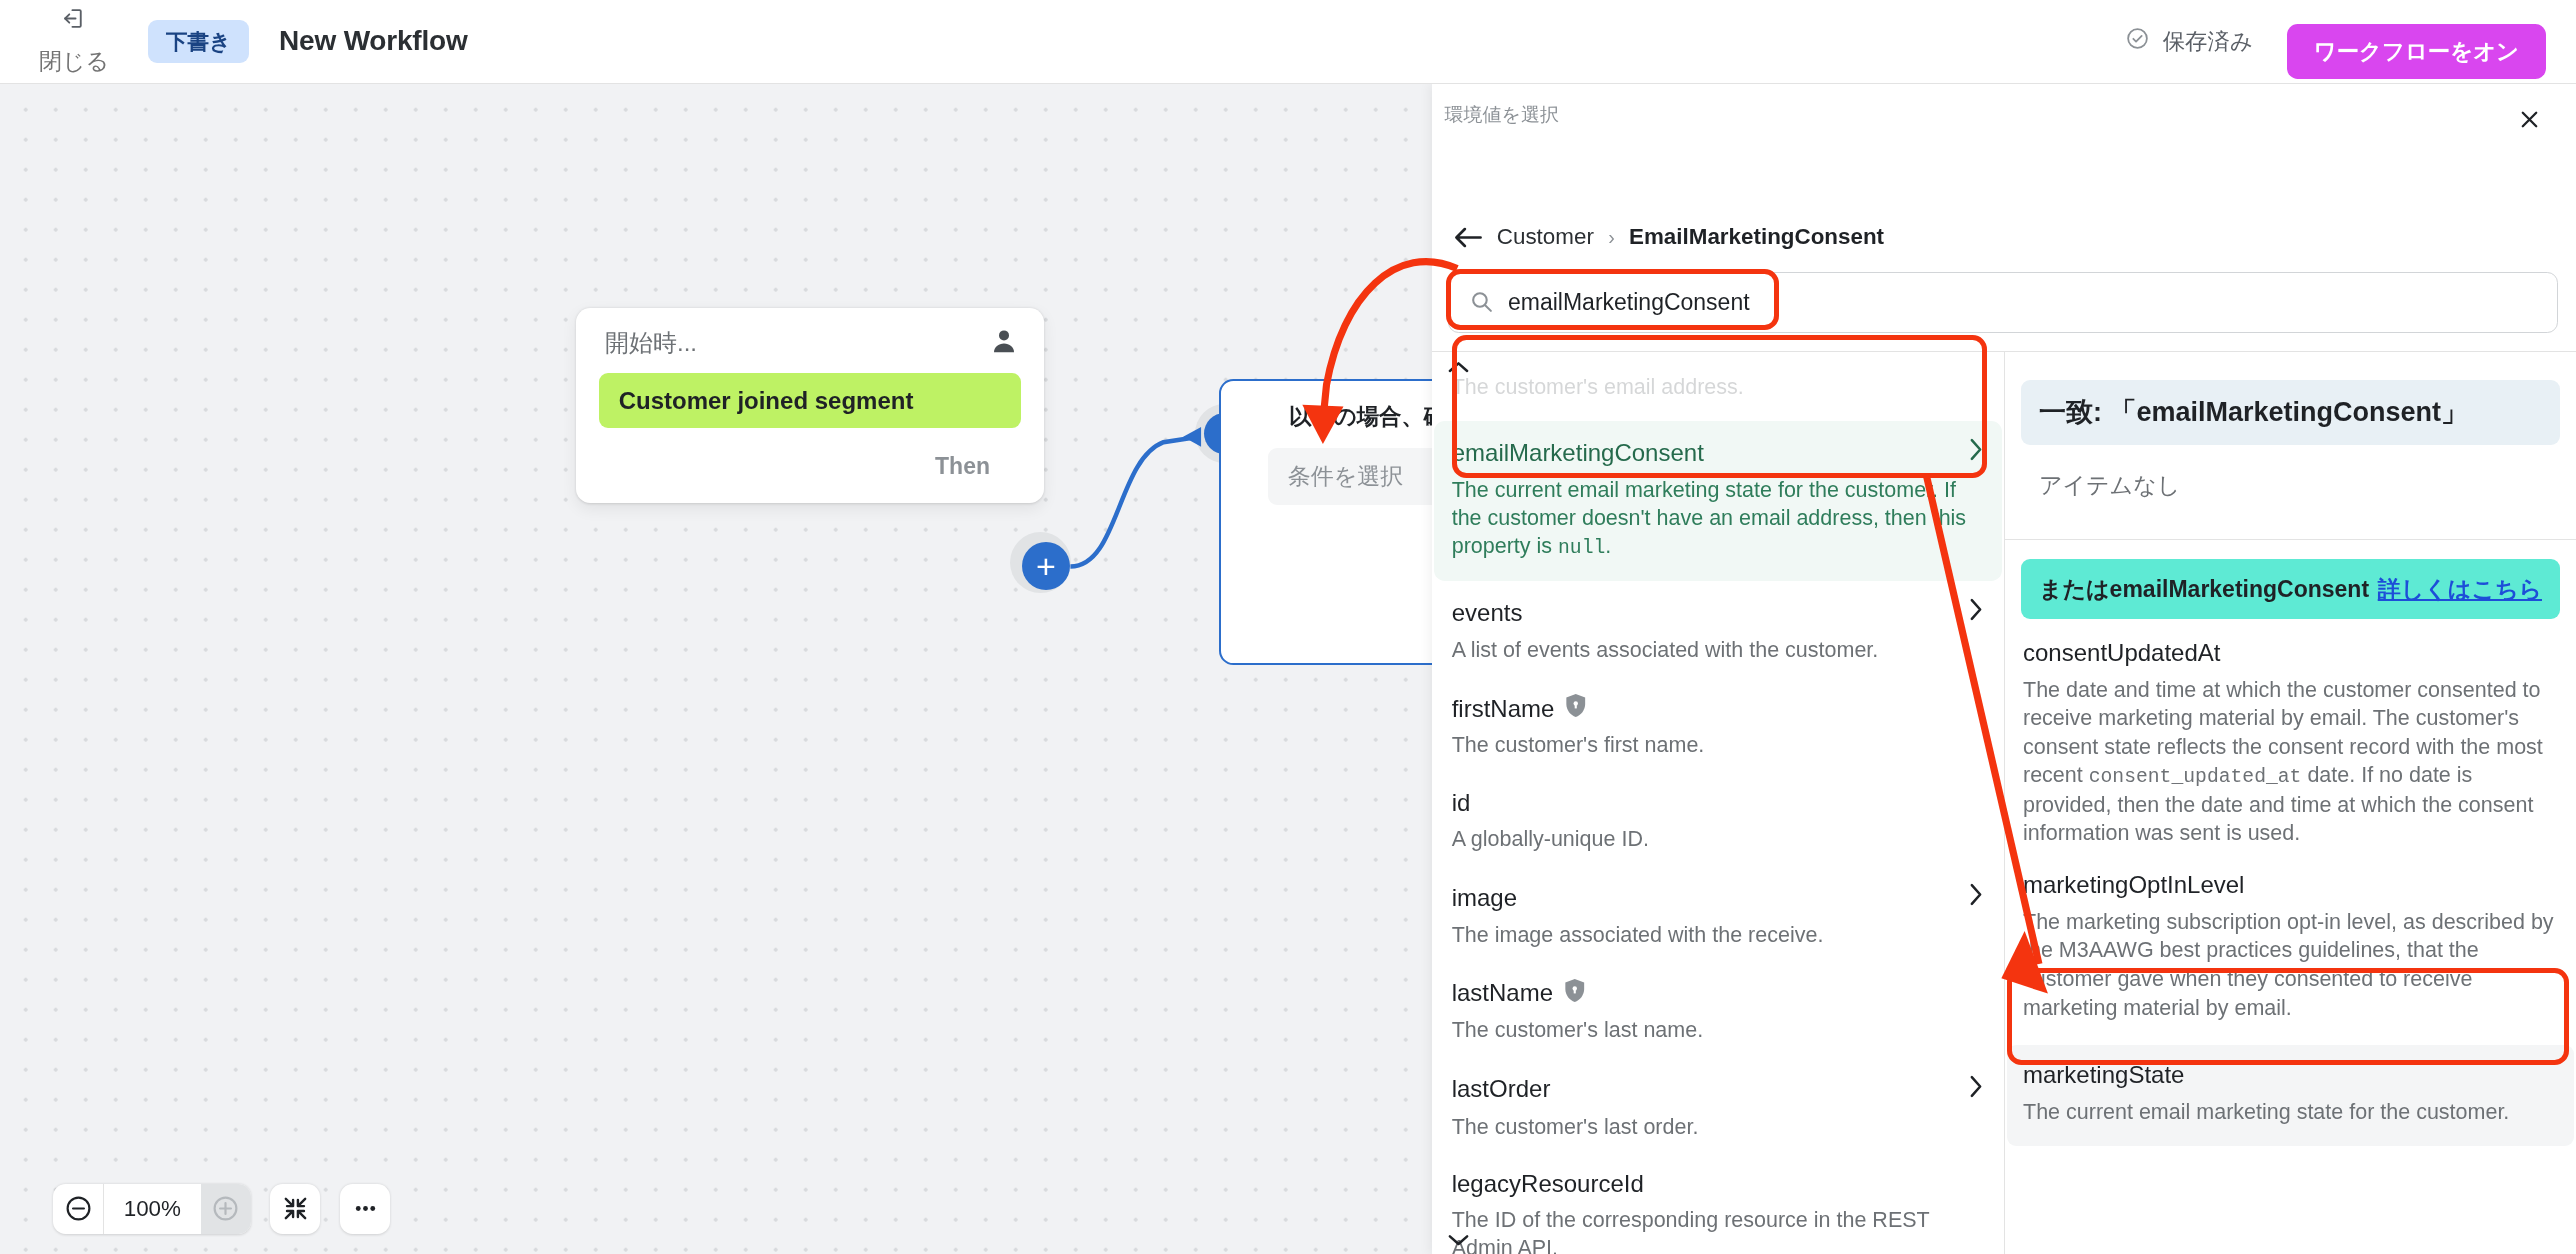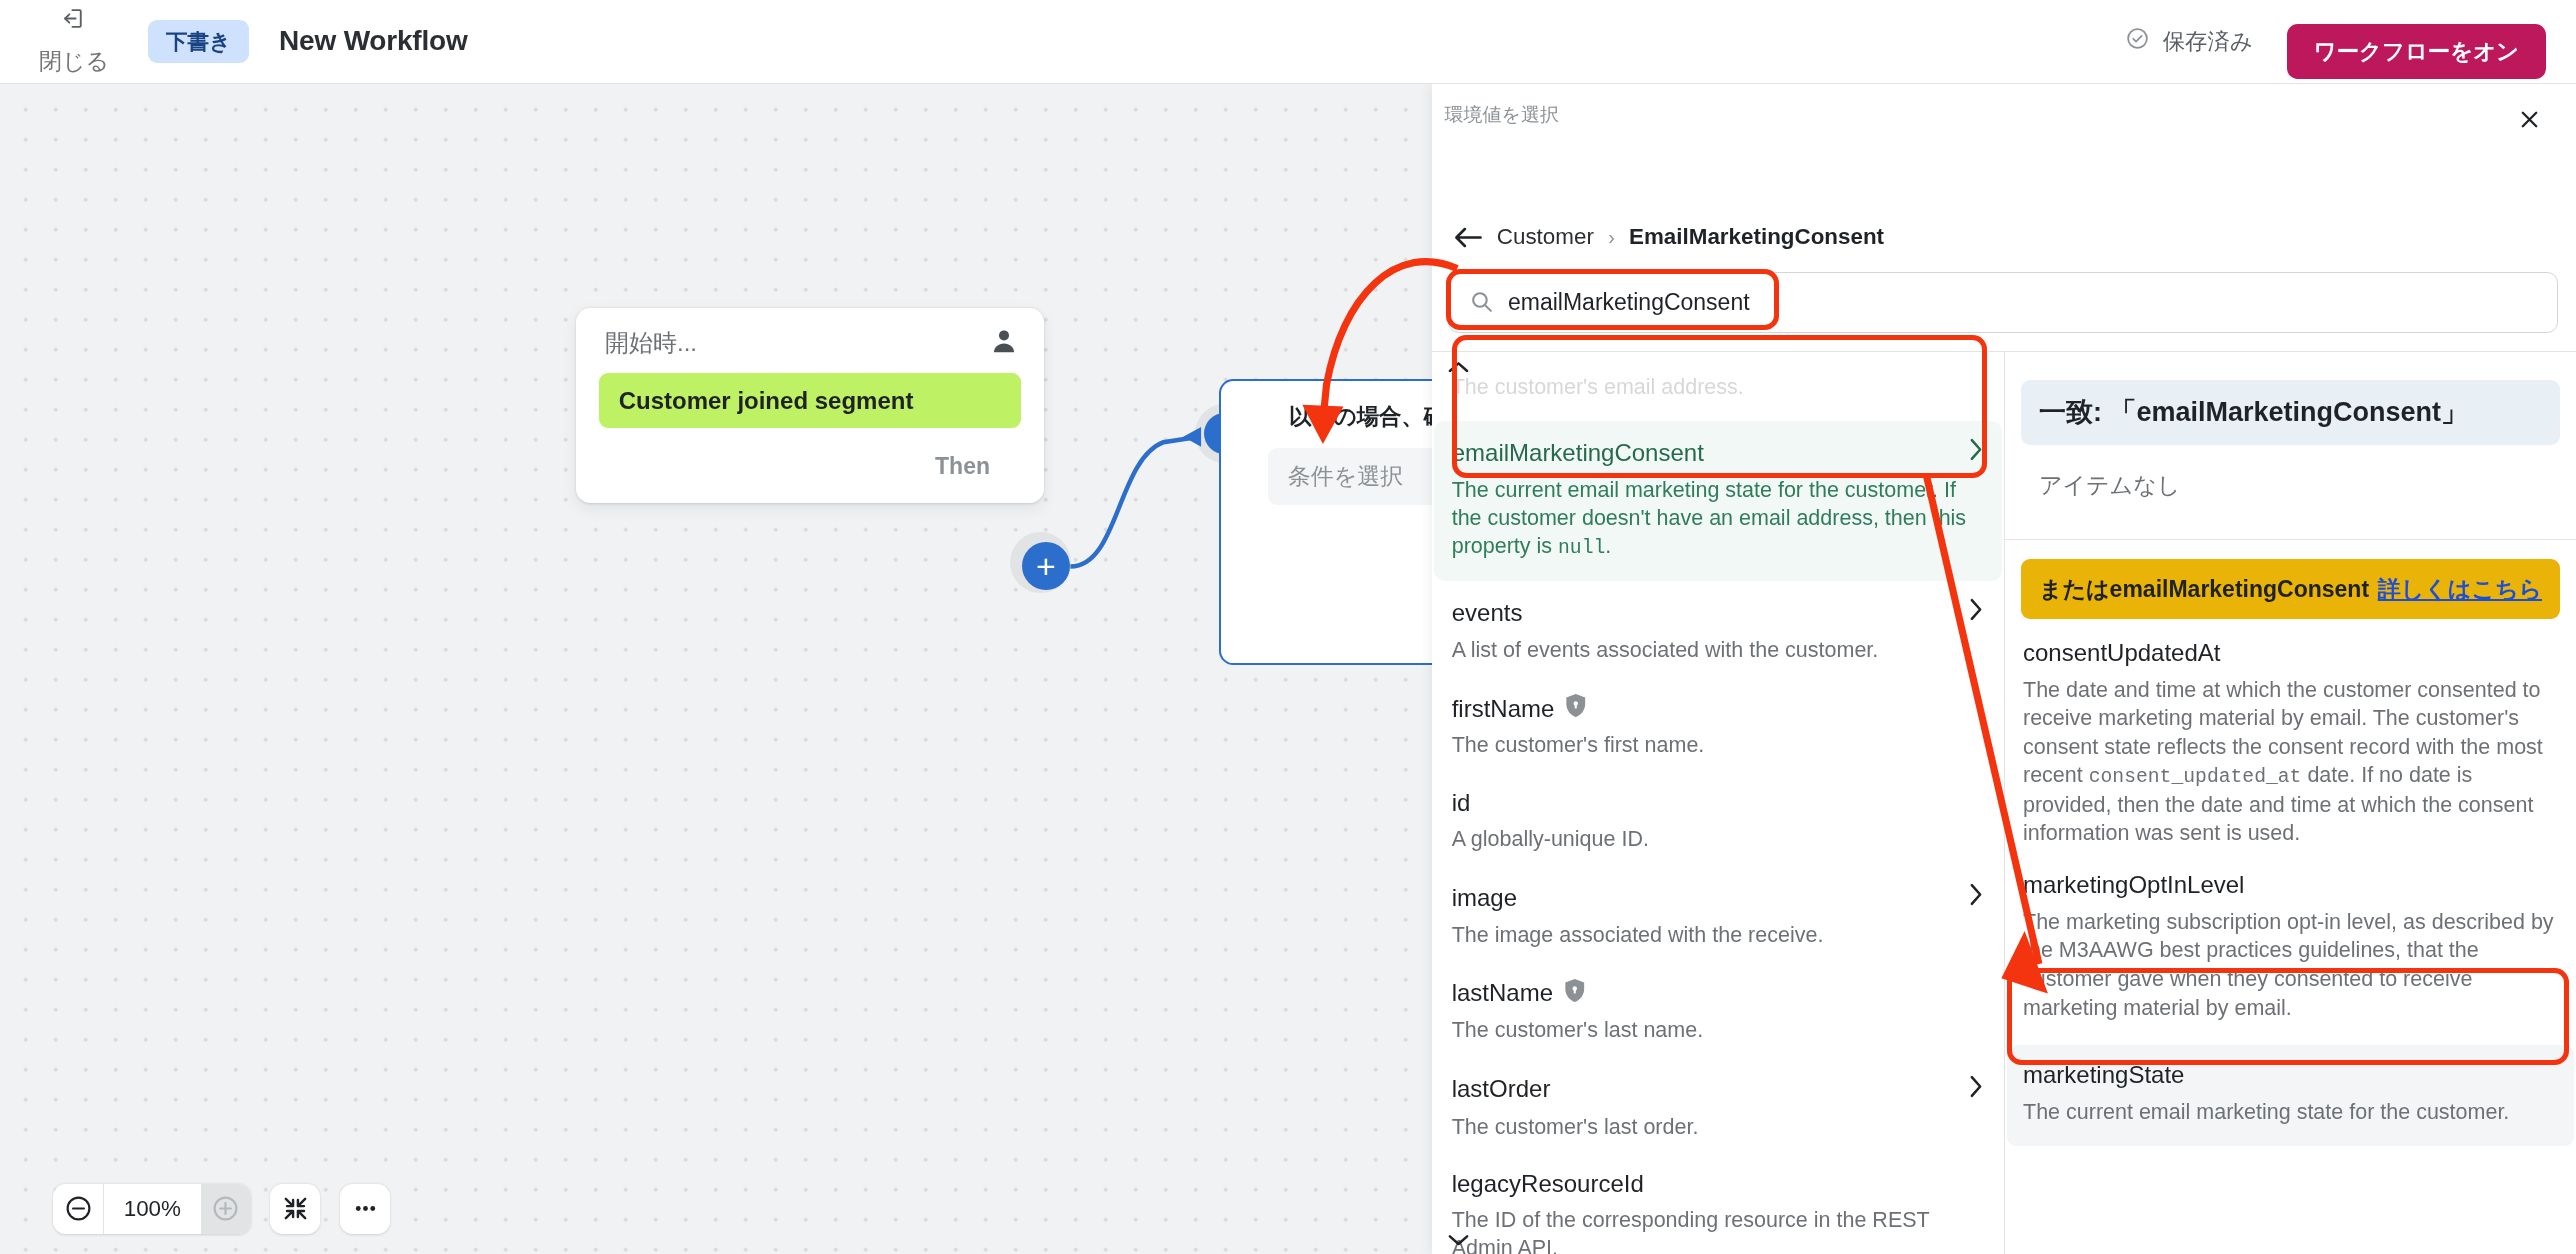--- a/index.html
+++ b/index.html
@@ -43,21 +43,21 @@
   }
   .tb-right {
     margin-left: auto; display: flex; align-items: center;
     padding-right: 30px; gap: 34px;
   }
   .saved {
     display: flex; align-items: center; gap: 12.5px;
     color: #5a5f66; font-size: 22.4px;
   }
   .turn-on {
-    background: #be185d; color: #ffffff;
+    background: #d946ef; color: #ffffff;
     font-size: 22.4px; font-weight: 700;
     padding: 11.6px 27px; border-radius: 10.7px;
     border: none; cursor: pointer; white-space: nowrap; margin-top: 20px;
   }
 
   
   .canvas {
     position: absolute; top: 84px; left: 0;
     width: 1432px; height: 1171px;
     background-color: #f1f2f4;
@@ -255,21 +255,21 @@
     padding: 14.3px 18px;
     font-size: 27px; font-weight: 700; color: #1f2226;
   }
   .no-items {
     margin: 25px 0 0 34px;
     font-size: 23px; color: #6d7175;
   }
   .rc-divider { margin-top: 38px; border-top: 0.9px solid #e3e3e3; }
   .or-box {
     margin: 19.7px 16px 0 16px;
-    background: #eab308; border-radius: 9px;
+    background: #5eead4; border-radius: 9px;
     padding: 14.3px 18px;
     display: flex; align-items: center; justify-content: space-between;
     font-size: 23px; font-weight: 700; color: #1f2226;
   }
   .or-link { color: #1d4ed8; text-decoration: underline; font-weight: 700; cursor: pointer; }
   .rlist { padding: 19.7px 18px 0 18px; }
   .rli { padding: 0 0 23px 0; }
   .rli .rname { font-size: 24px; color: #1f2226; }
   .rli .rdesc { margin-top: 9px; font-size: 21.5px; color: #6d7175; line-height: 1.33; }
   .rli.highlight {

